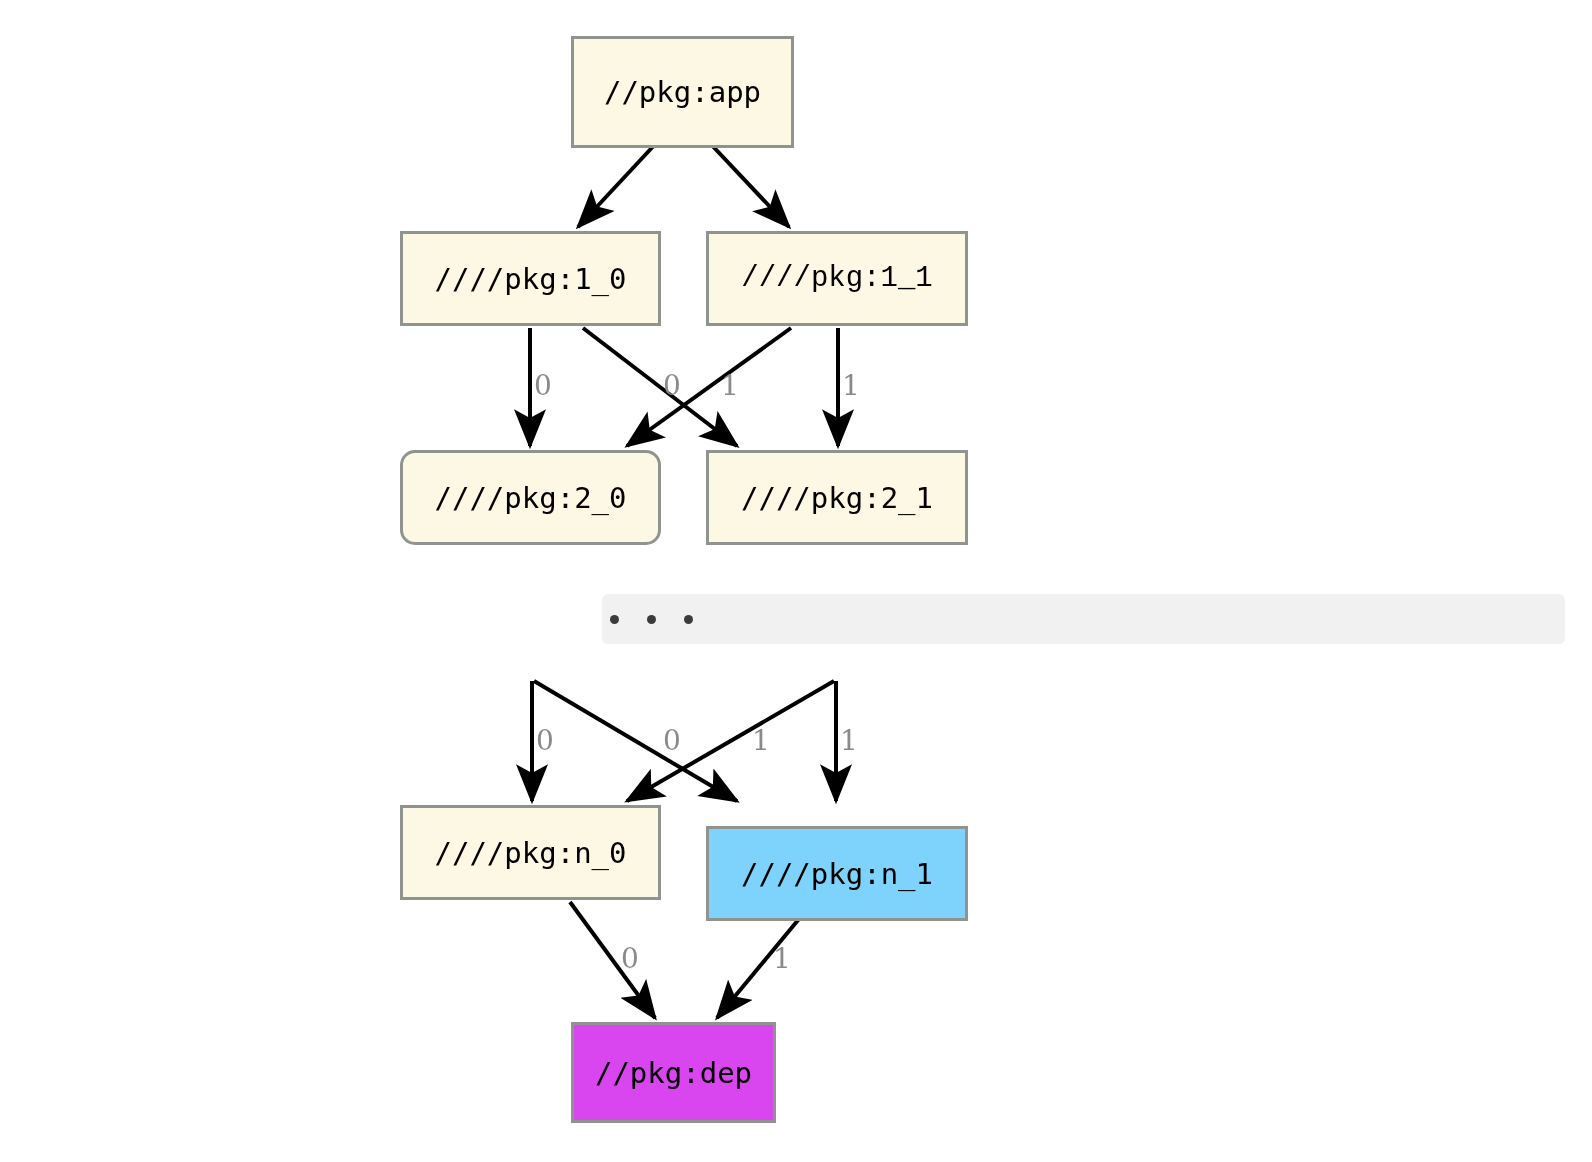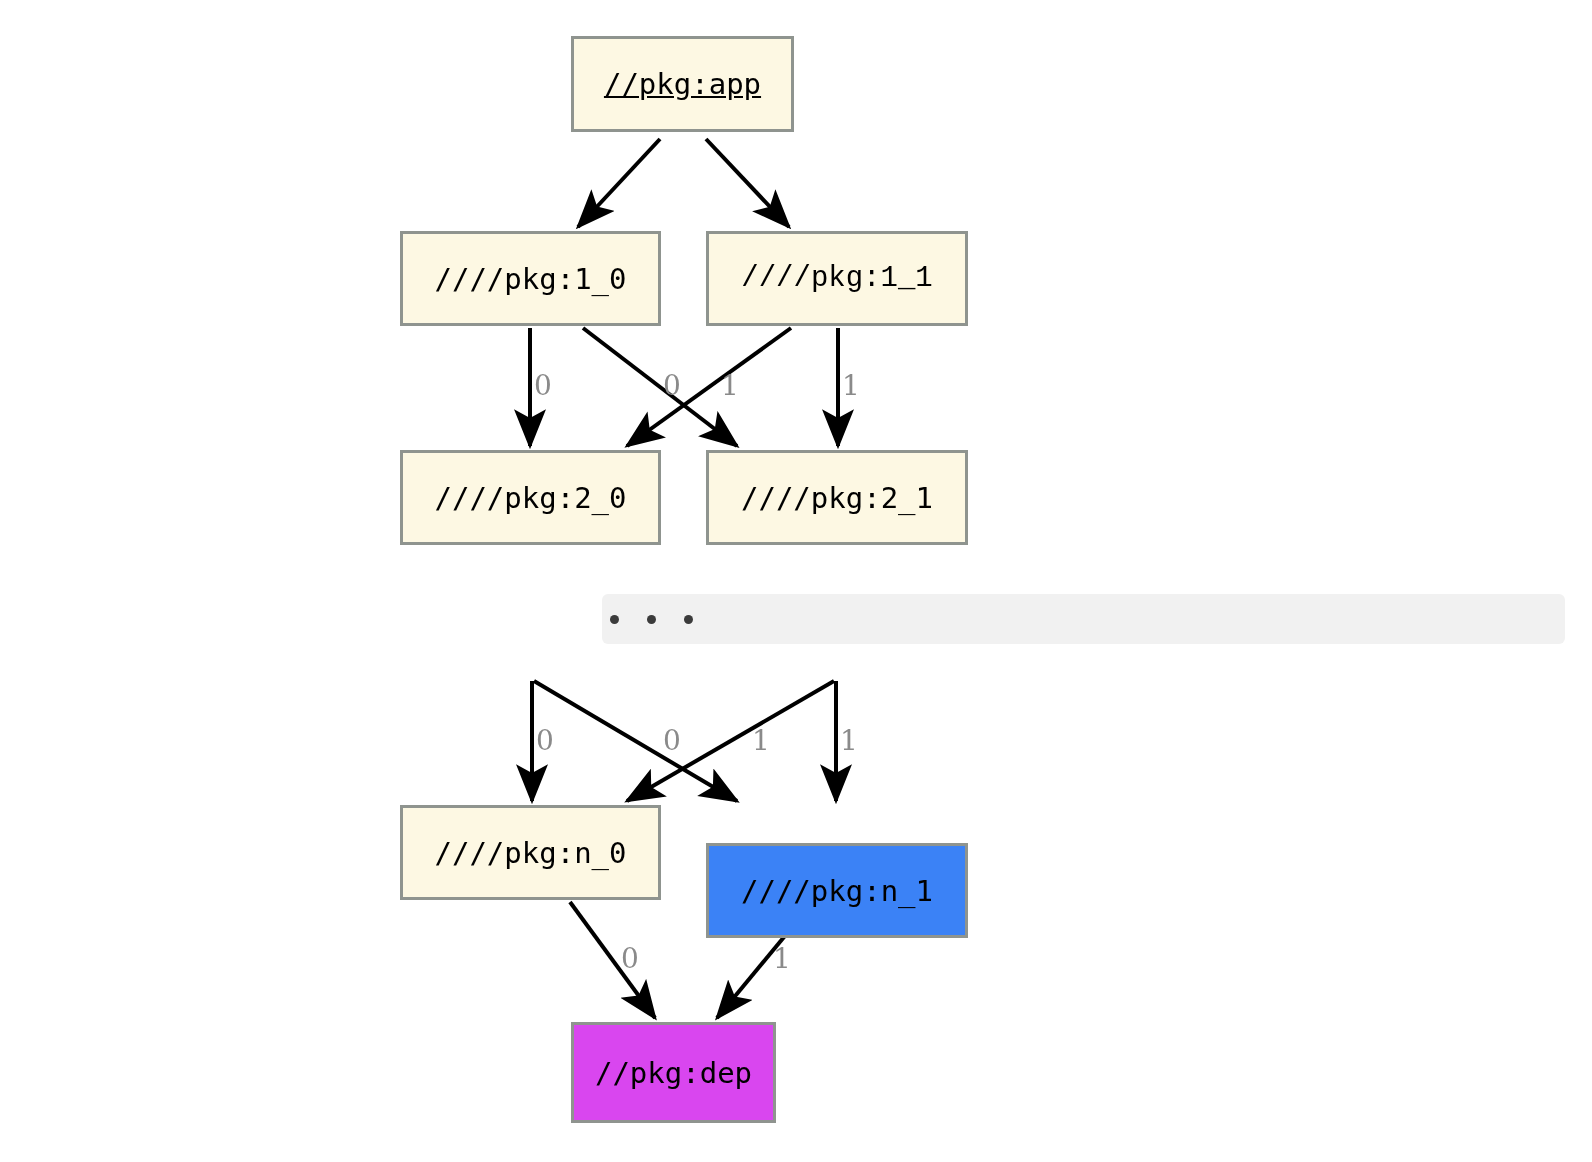--- a/index.html
+++ b/index.html
@@ -89,27 +89,27 @@
         <line x1="532" y1="681" x2="532" y2="801" stroke="#000000" stroke-width="4" marker-end="url(#arrowhead)"></line>
         <line x1="534" y1="681" x2="737" y2="801" stroke="#000000" stroke-width="4" marker-end="url(#arrowhead)"></line>
         <line x1="834" y1="681" x2="627" y2="801" stroke="#000000" stroke-width="4" marker-end="url(#arrowhead)"></line>
         <line x1="836" y1="681" x2="836" y2="801" stroke="#000000" stroke-width="4" marker-end="url(#arrowhead)"></line>
         <line x1="570" y1="902" x2="655" y2="1018" stroke="#000000" stroke-width="4" marker-end="url(#arrowhead)"></line>
         <line x1="813" y1="902" x2="717" y2="1018" stroke="#000000" stroke-width="4" marker-end="url(#arrowhead)"></line>
       </g>
   </svg>
 
   <div id="nodes-layer">
-      <div class="node-box" style="left: 571px; top: 36px; width: 223px; height: 96px; background: rgb(253, 248, 227); border-color: rgb(143, 148, 143); text-decoration: underline;">//pkg:app</div>
+      <div class="node-box" style="left: 571px; top: 36px; width: 223px; height: 112px; background: rgb(253, 248, 227); border-color: rgb(143, 148, 143);">//pkg:app</div>
       <div class="node-box" style="left: 400px; top: 231px; width: 261px; height: 95px; background: rgb(253, 248, 227); border-color: rgb(143, 148, 143); text-align: center;">////pkg:1_0</div>
       <div class="node-box" style="left: 706px; top: 231px; width: 262px; height: 95px; background: rgb(253, 248, 227); border-color: rgb(143, 148, 143); font-family: Liberation Mono, monospace;">////pkg:1_1</div>
-      <div class="node-box" style="left: 400px; top: 450px; width: 261px; height: 95px; background: rgb(253, 248, 227); border-color: rgb(143, 148, 143);">////pkg:2_0</div>
+      <div class="node-box" style="left: 400px; top: 450px; width: 261px; height: 95px; background: rgb(253, 248, 227); border-color: rgb(143, 148, 143); border-radius: 15px;">////pkg:2_0</div>
       <div class="node-box" style="left: 706px; top: 450px; width: 262px; height: 95px; background: rgb(253, 248, 227); border-color: rgb(143, 148, 143); text-align: center;">////pkg:2_1</div>
       <div class="node-box" style="left: 400px; top: 805px; width: 261px; height: 95px; background: rgb(253, 248, 227); border-color: rgb(143, 148, 143); text-align: right;">////pkg:n_0</div>
-      <div class="node-box" style="left: 706px; top: 843px; width: 262px; height: 95px; background: #3b82f6; border-color: rgb(143, 148, 143);">////pkg:n_1</div>
+      <div class="node-box" style="left: 706px; top: 826px; width: 262px; height: 95px; background: #7dd3fc; border-color: rgb(143, 148, 143);">////pkg:n_1</div>
       <div class="node-box" style="left: 571px; top: 1022px; width: 205px; height: 101px; background: #d946ef; border-color: rgb(143, 148, 143);">//pkg:dep</div>
     </div>
   <div id="labels-layer">
       <div class="edge-label" style="left: 534px; top: 372px; color: rgb(138, 138, 138);">0</div>
       <div class="edge-label" style="left: 663px; top: 372px; color: rgb(138, 138, 138);">0</div>
       <div class="edge-label" style="left: 721px; top: 372px; color: rgb(138, 138, 138);">1</div>
       <div class="edge-label" style="left: 842px; top: 372px; color: rgb(138, 138, 138);">1</div>
       <div class="edge-label" style="left: 536px; top: 727px; color: rgb(138, 138, 138);">0</div>
       <div class="edge-label" style="left: 663px; top: 727px; color: rgb(138, 138, 138);">0</div>
       <div class="edge-label" style="left: 752px; top: 727px; color: rgb(138, 138, 138);">1</div>

